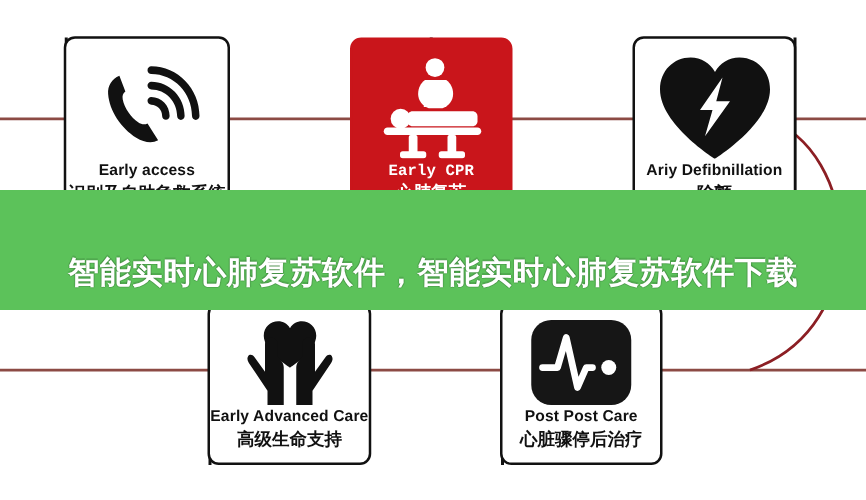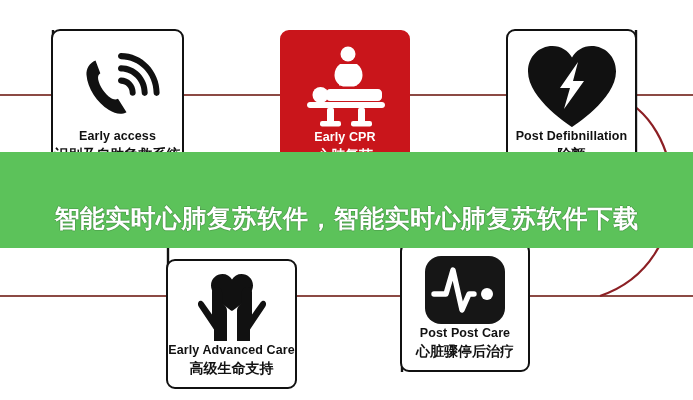--- a/index.html
+++ b/index.html
@@ -72,27 +72,27 @@
   .card-subtitle {
     font-size: 14px;
     font-weight: bold;
     color: #111111;
     text-align: center;
     line-height: 1.2;
     margin-top: 3px;
     white-space: nowrap;
   }
   .card.accent .card-title,
-  .card.accent .card-subtitle { color: #ffffff; }
+  .card.accent .card-subtitle { color: #ffffff; font-family: Liberation Mono, monospace; }
 
   
   #card-early-access      { left: 51px;  top: 29px;  width: 133px; height: 140px; }
   #card-early-cpr         { left: 280px; top: 30px;  width: 130px; height: 139px; }
   #card-defibrillation    { left: 506px; top: 29px;  width: 131px; height: 140px; }
-  #card-advanced-care     { left: 166px; top: 259px; width: 131px; height: 130px; }
+  #card-advanced-care     { left: 166px; top: 242px; width: 131px; height: 130px; }
   #card-post-care         { left: 400px; top: 242px; width: 130px; height: 130px; }
 
   
   #title-banner {
     position: absolute;
     left: 0;
     top: 152px;
     width: 693px;
     height: 96px;
     background: #5cc25a;
@@ -185,21 +185,21 @@
     <div class="card-subtitle">心肺复苏</div>
   </div>
 
   <div class="card light" id="card-defibrillation">
     <div class="card-icon">
       <svg width="96" height="84" viewBox="0 0 96 84" aria-hidden="true">
         <path fill="#111111" d="M48 84S4 56.5 4 28.5C4 13.5 15 3 28.5 3 37 3 44 7.5 48 14.5 52 7.5 59 3 67.5 3 81 3 92 13.5 92 28.5 92 56.5 48 84 48 84z"></path>
         <path fill="#ffffff" d="M54 19L36 45h10l-6 21 20-28H49z"></path>
       </svg>
     </div>
-    <div class="card-title">Post Defibnillation</div>
+    <div class="card-title">Ariy Defibnillation</div>
     <div class="card-subtitle">除颤</div>
   </div>
 
   <div class="card light" id="card-advanced-care">
     <div class="card-icon" style="height:72px;">
       <svg width="82" height="72" viewBox="0 0 82 72" aria-hidden="true">
 
         <path fill="#111111" d="M41 40S20 26.5 20 14.5C20 7.5 25.5 3 31.5 3c4 0 7.5 2 9.5 5.5C43 5 46.5 3 50.5 3 56.5 3 62 7.5 62 14.5 62 26.5 41 40 41 40z"></path>
 
         <path fill="#111111" d="M18 16c-3 0-5 2.4-5 5.4v22L4.5 31.5C3 29.5 0.5 29.3 -0.5 31c-1 1.7-0.6 3.6 0.6 5.3L15 58.5V70h13V40c0-2-0.7-3.9-2-5.4l-2.9-3.4V21.4c0-3-2.1-5.4-5.1-5.4z" transform="translate(8,0)"></path>

